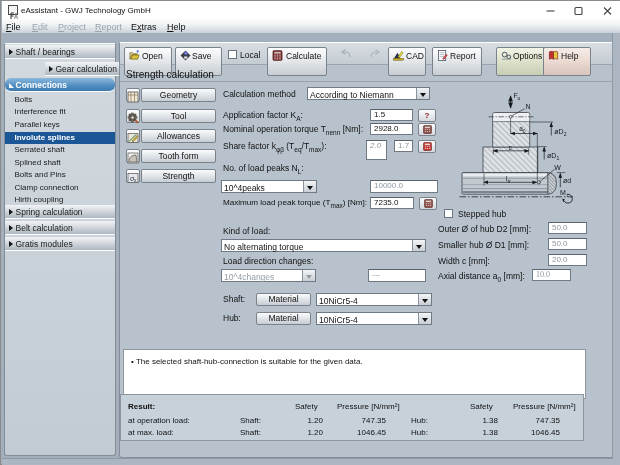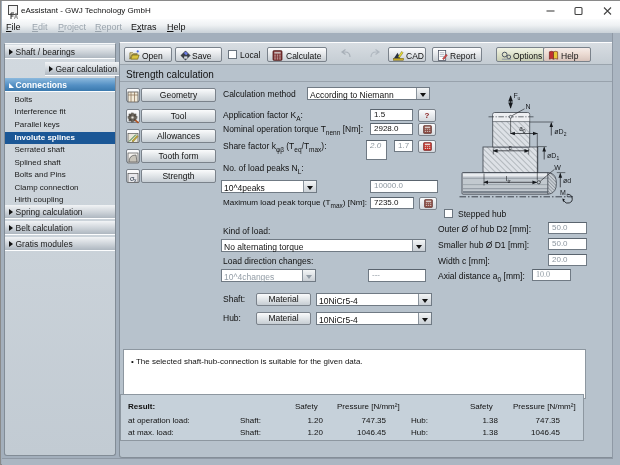--- a/index.html
+++ b/index.html
@@ -12,30 +12,30 @@
 #titletext { position:absolute; left:19px; top:4.5px; font-size:8px; color:#111; }
 
 #menubar { position:absolute; left:1px; top:18px; width:618px; height:14px; background:linear-gradient(#fbfcfd, #eef1f3 45%, #c9d1d8); font-size:9px; color:#111; }
 .menuitem { position:absolute; top:2.5px; }
 .dis { color:#9aa4ad; }
 
 #sidebar { position:absolute; left:3px; top:42px; width:112px; height:413px; background:linear-gradient(#d2d9df,#c2cbd3); border:1px solid #828c96; border-top-color:#f6f8fa; border-radius:0 0 3px 3px; }
 .sbh { position:absolute; left:0; width:110px; height:14px; background:linear-gradient(#f2f4f6,#cdd3d9 55%,#aeb7c0); border-bottom:1px solid #fcfdfe; font-size:8.5px; color:#1a1a1a; line-height:14px; }
 .sbh .tri { position:absolute; left:3.5px; top:4px; width:0; height:0; border-left:4px solid #111; border-top:3px solid transparent; border-bottom:3px solid transparent; }
 .sbh span { position:absolute; left:10.5px; }
-#sbh-conn { background:linear-gradient(#8cb9dd,#5490c4 55%,#3a79ae); color:#fff; font-weight:bold; }
+#sbh-conn { background:linear-gradient(#8cb9dd,#5490c4 55%,#3a79ae); color:#fff; font-weight:bold;border-radius:6px; }
 #sbh-conn .tri { border:none; border-bottom:5px solid #fff; border-right:5px solid transparent; top:4.5px; left:4px; }
 .sbi { position:absolute; left:0; width:110px; height:12px; font-size:8px; color:#1a1a1a; line-height:12px; }
 .sbi span { position:absolute; left:9.5px; }
 .sbi.sel { background:#1b5796; color:#fff; font-weight:bold; }
 
 #content { position:absolute; left:118px; top:41px; width:498px; height:416px; background:#b7c2cc; border:1px solid #848e98; border-top-color:#fdfdfe; border-radius:0 0 3px 3px; }
 
 #toolbar { position:absolute; left:0; top:0; width:496px; height:22px; background:linear-gradient(#d8dde2,#c4ccd3); border-bottom:1px solid #9aa4ad; }
-.tbtn { position:absolute; top:4px; height:15px; background:linear-gradient(#fdfdfe,#e6e9ec 45%,#c7cdd3); border:1px solid #7a828b; border-radius:2px; font-size:8.5px; color:#111; }
+.tbtn { position:absolute; top:4px; height:29px; background:linear-gradient(#fdfdfe,#e6e9ec 45%,#c7cdd3); border:1px solid #7a828b; border-radius:2px; font-size:8.5px; color:#111; }
 .tbtn .tic { position:absolute; left:4px; top:1.5px; width:11px; height:11px; }
 .tbtn .ttx { position:absolute; top:2.5px; }
 .flatbtn { position:absolute; top:4px; height:15px; }
 
 #secttitle { position:absolute; left:0px; top:23px; width:496px; height:16px; font-size:10px; color:#111; border-bottom:1px solid #98a2ac; }
 #secttitle span { position:absolute; left:6px; top:3px; }
 
 .icobtn { position:absolute; left:6px; width:14px; height:14px; background:linear-gradient(#fdfdfe,#dadfe3); border:1px solid #7a828b; border-radius:2px; }
 .navbtn { position:absolute; left:21px; width:75px; height:14px; background:linear-gradient(#fafbfc,#e3e7ea 45%,#c6cdd3); border:1px solid #7a828b; border-radius:2px; font-size:8.5px; color:#111; text-align:center; line-height:12px; }
 

